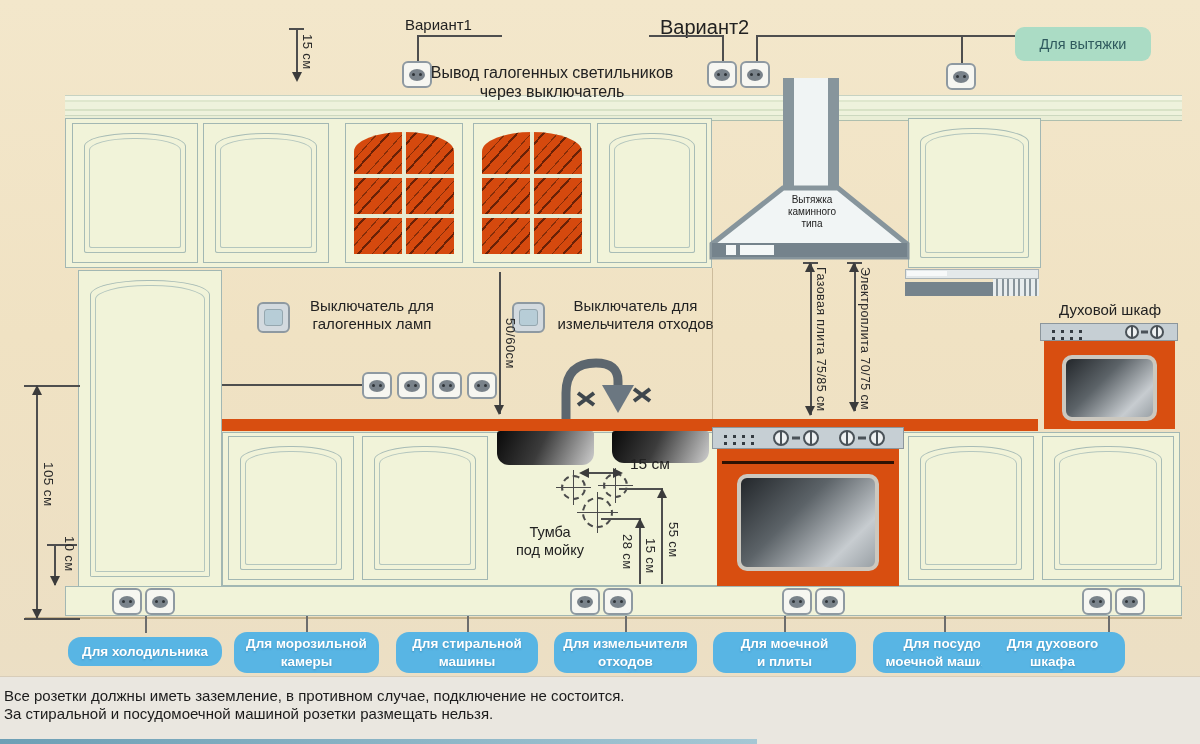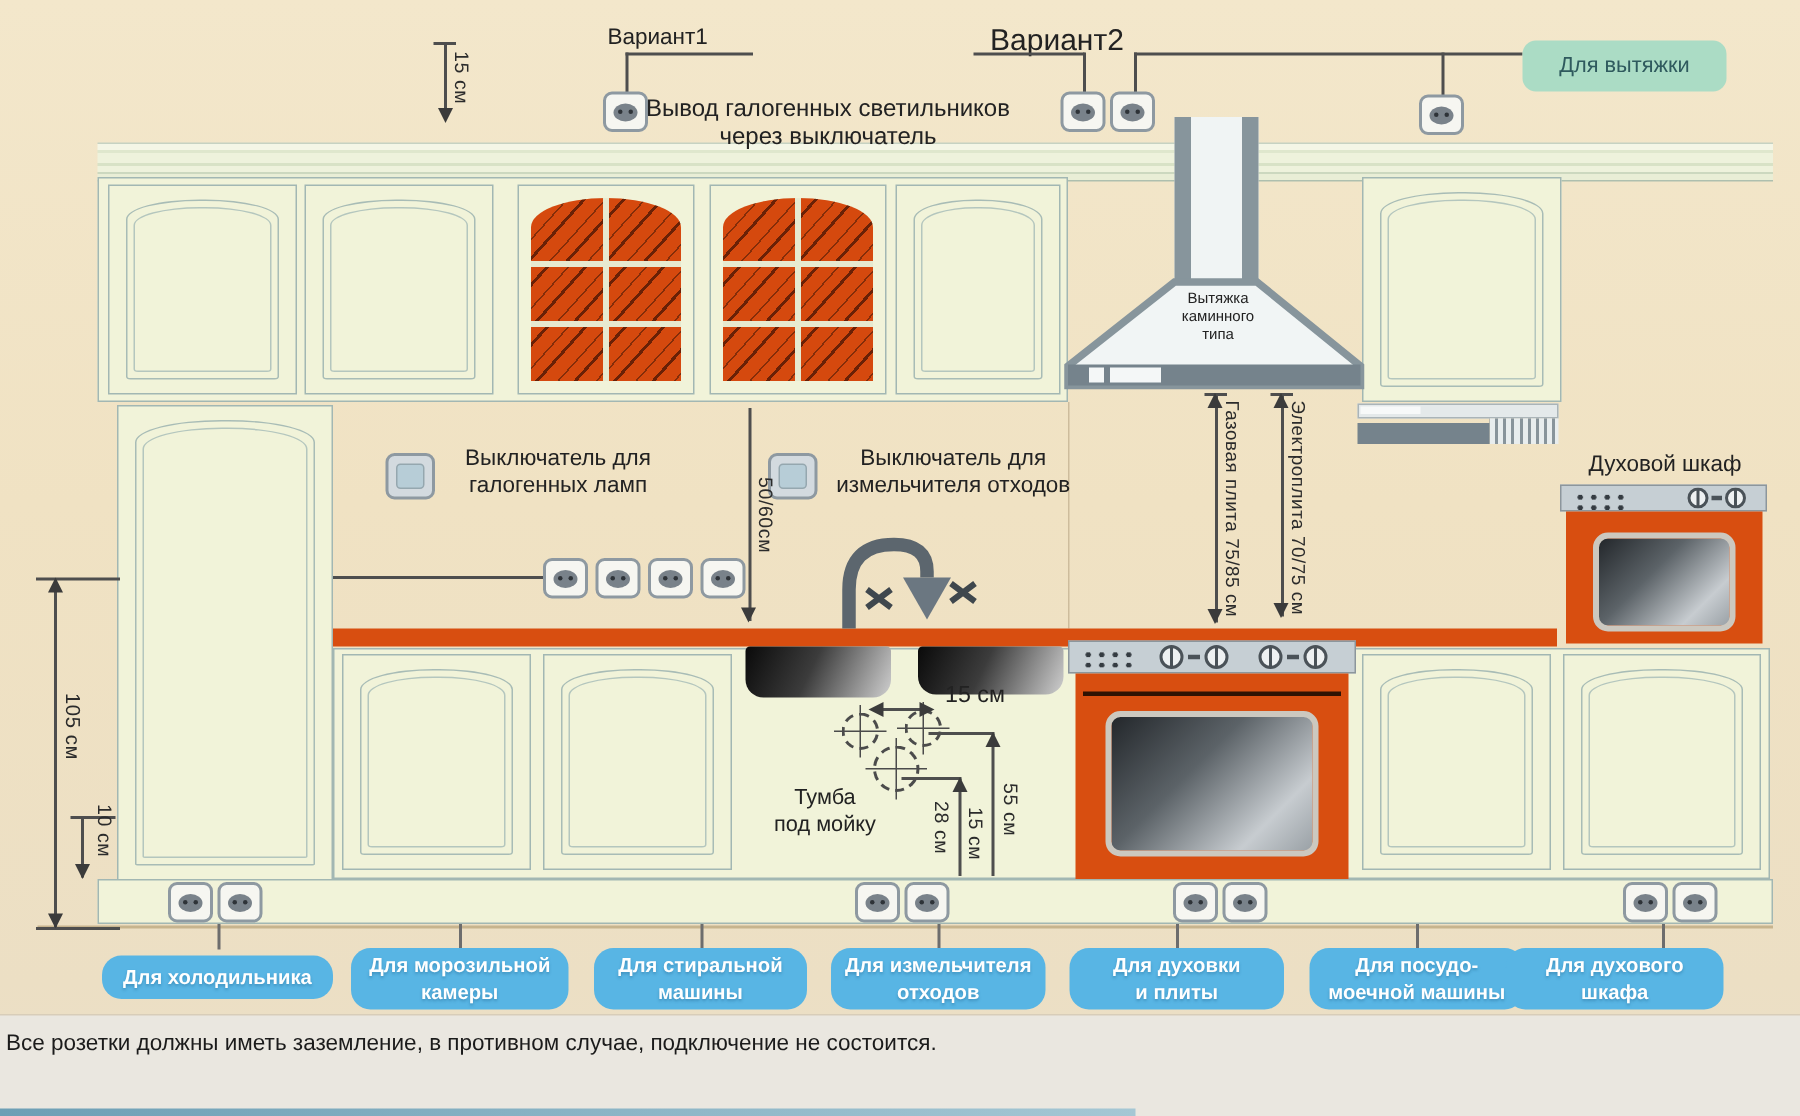--- a/index.html
+++ b/index.html
@@ -319,25 +319,26 @@
   <div class="abs" style="left:944px;top:616px;width:1.5px;height:17px;background:#6d6d6d;"></div>
   <div class="abs" style="left:1108px;top:616px;width:1.5px;height:17px;background:#6d6d6d;"></div>
 
   <div class="blab" style="left:68px;top:637px;width:154px;height:29px;">Для холодильника</div>
   <div class="blab" style="left:396px;top:632px;width:142px;">Для стиральной
 машины</div>
   <div class="blab" style="left:234px;top:632px;width:145px;">Для морозильной
 камеры</div>
   <div class="blab" style="left:554px;top:632px;width:143px;">Для измельчителя
 отходов</div>
-  <div class="blab" style="left:713px;top:632px;width:143px;">Для духовки
+  <div class="blab" style="left:713px;top:632px;width:143px;">Для моечной
 и плиты</div>
   <div class="blab" style="left:873px;top:632px;width:143px;">Для посудо-
 моечной машины</div>
-  <div class="blab" style="left:1004px;top:632px;width:145px;">Для духового
+  <div class="blab" style="left:980px;top:632px;width:145px;">Для духового
 шкафа</div>
 
   <div class="footer">
     <div class="ftext" style="top:10px;">Все розетки должны иметь заземление, в противном случае, подключение не состоится.</div>
+    <div class="ftext" style="top:28px;">За стиральной и посудомоечной машиной розетки размещать нельзя.</div>
   </div>
   <div class="abs" style="left:0;top:739px;width:757px;height:5px;background:linear-gradient(90deg,#6d9fb5,#a5c7d4);"></div>
 
 </div>
 
 </body></html>

